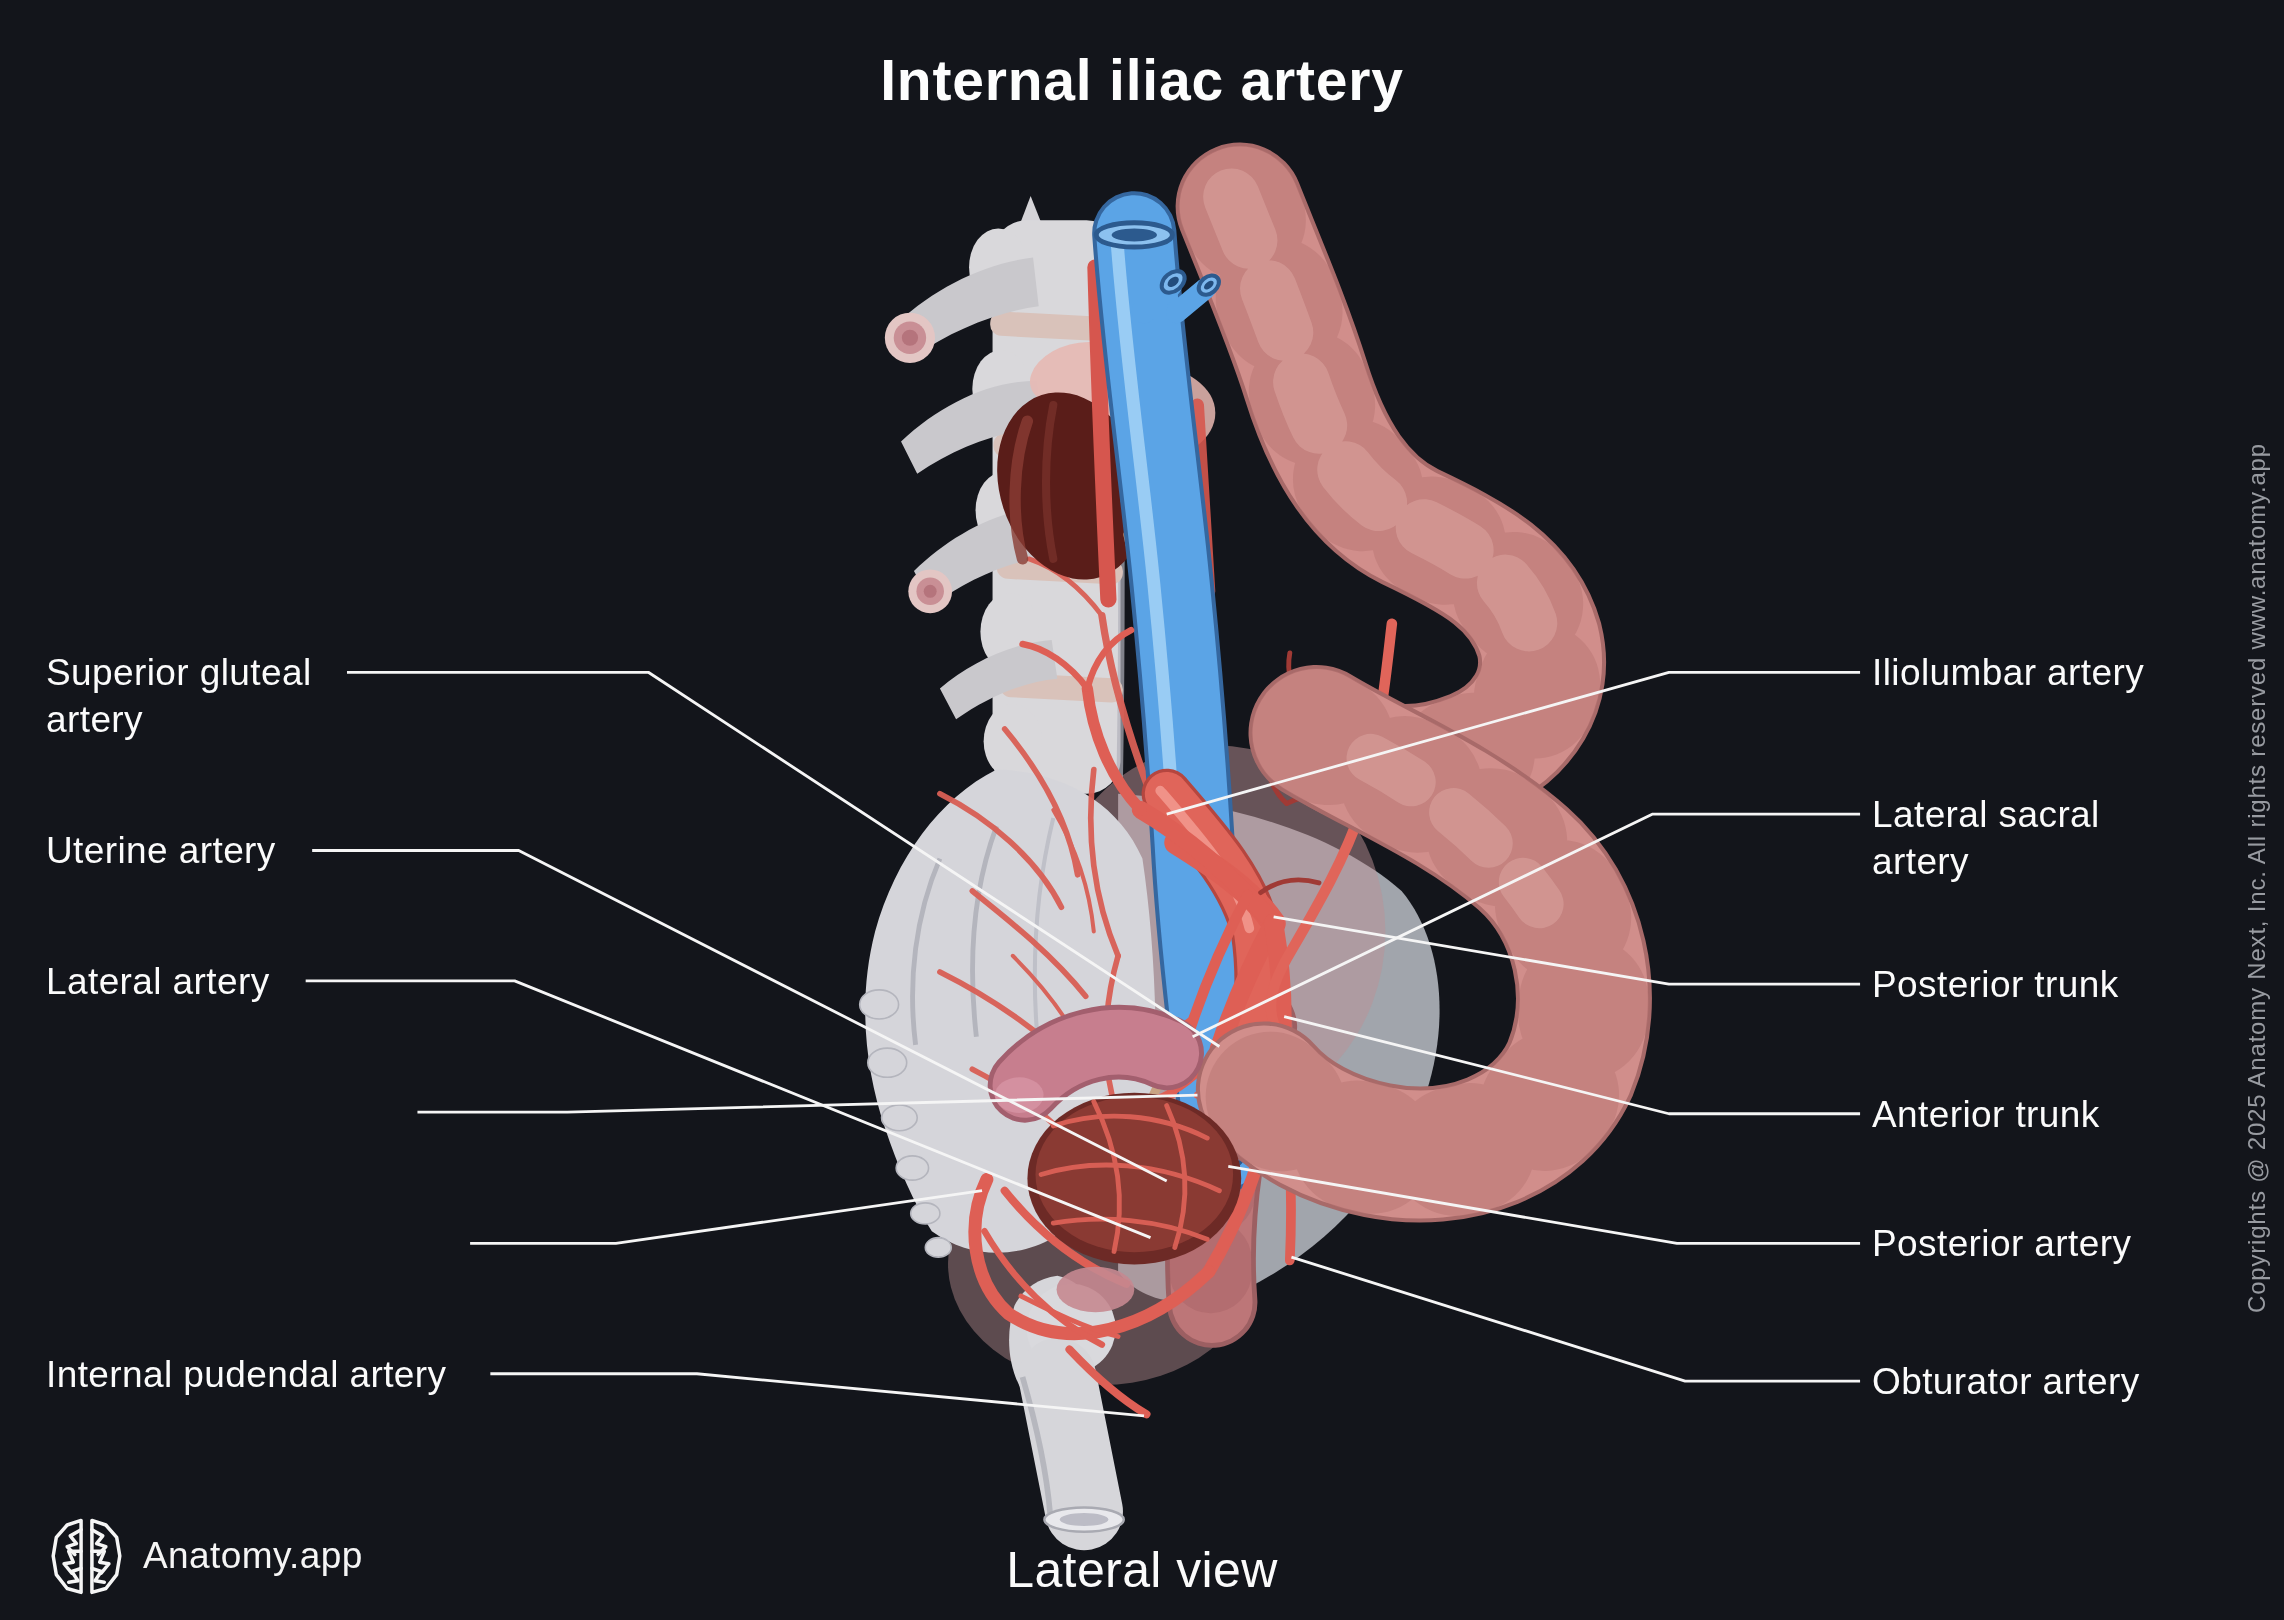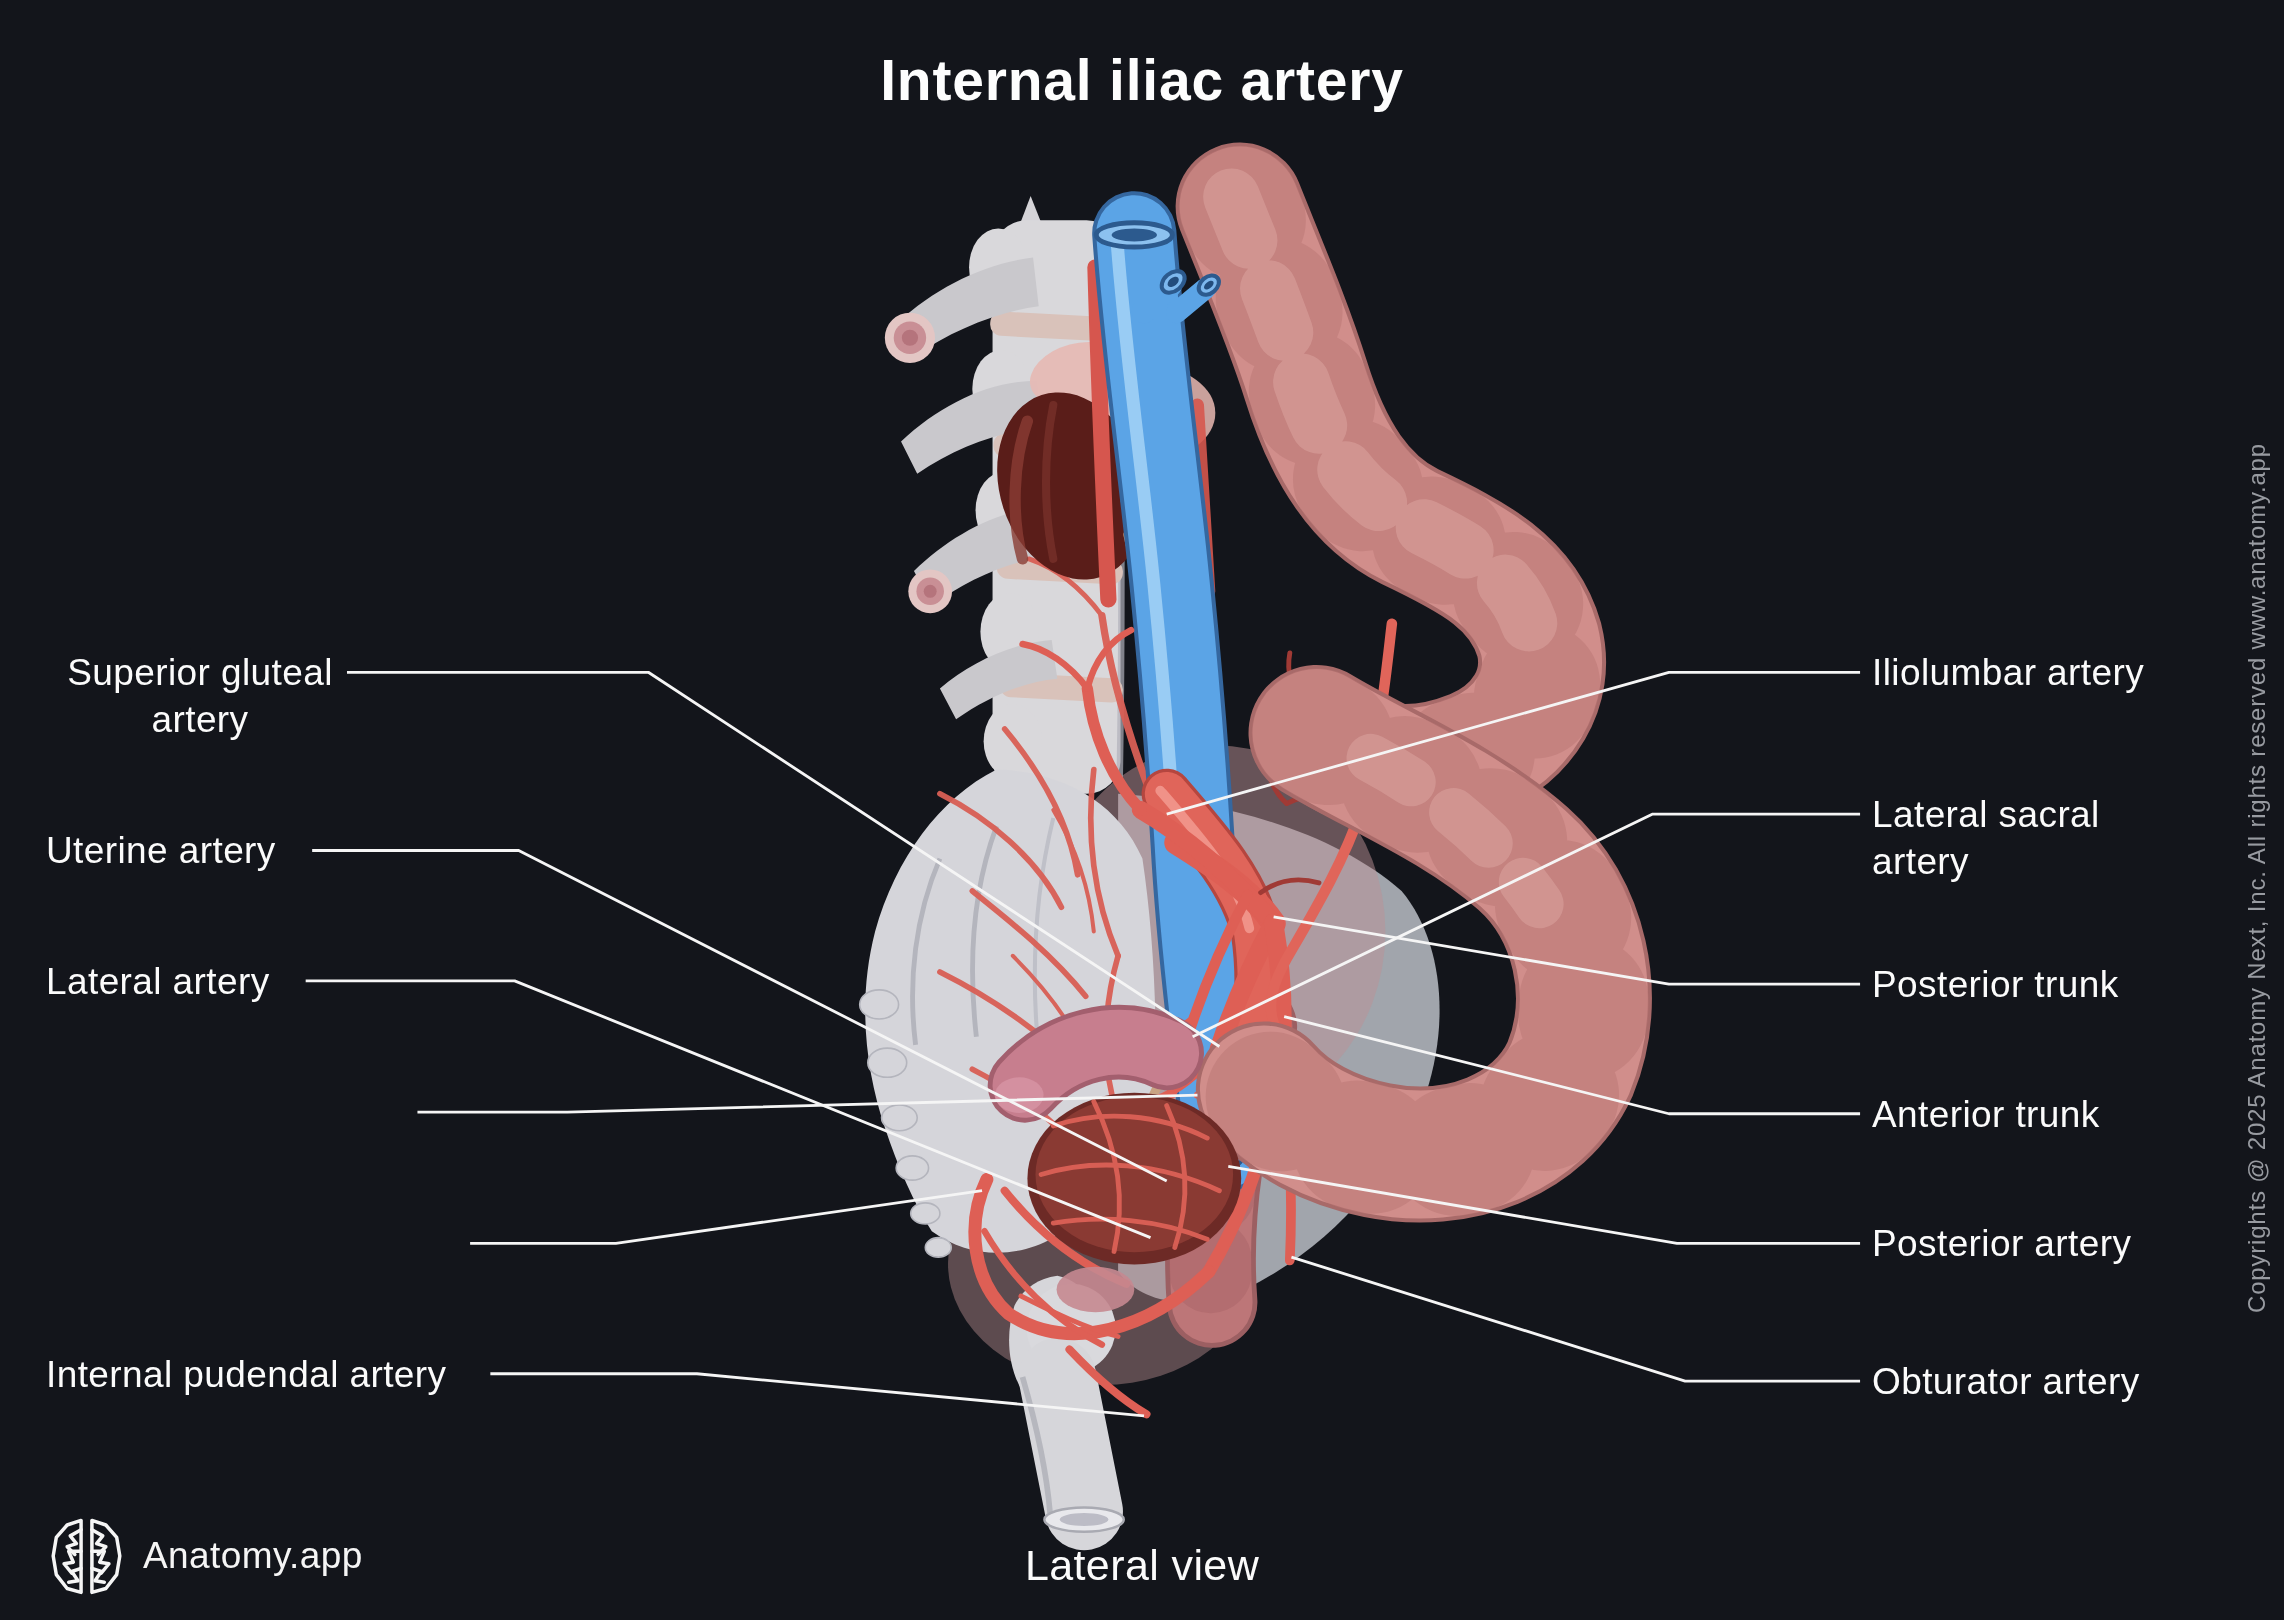--- a/index.html
+++ b/index.html
@@ -12,25 +12,25 @@
   .title{
     position:absolute;left:0;right:0;top:47px;margin:0;
     text-align:center;font-size:57px;font-weight:700;letter-spacing:0.8px;color:#fdfdfd;
   }
   .scene{position:absolute;left:0;top:0;width:2284px;height:1620px;}
   .label{
     position:absolute;font-size:37px;line-height:47px;font-weight:400;color:#fbfbfb;
     white-space:nowrap;letter-spacing:0.4px;
   }
   .label.wrap{white-space:normal;}
-  .label.left{left:46px;text-align:center;}
+  .label.left{left:46px;}
   .label.right{left:1872px;}
   .view-caption{
     position:absolute;left:0;right:0;top:1541px;text-align:center;
-    font-size:43px;letter-spacing:0.4px;color:#fbfbfb;
+    font-size:50px;letter-spacing:0.4px;color:#fbfbfb;
   }
   .brand{
     position:absolute;left:47px;top:1517px;display:flex;align-items:center;gap:17px;
   }
   .brand-name{font-size:37px;letter-spacing:0.4px;color:#f5f5f5;}
   .copyright{
     position:absolute;right:11.3px;top:381px;height:932px;width:32px;
     writing-mode:vertical-rl;transform:rotate(180deg);
     font-size:24px;letter-spacing:0.8px;color:#989ba1;
     display:flex;align-items:center;

